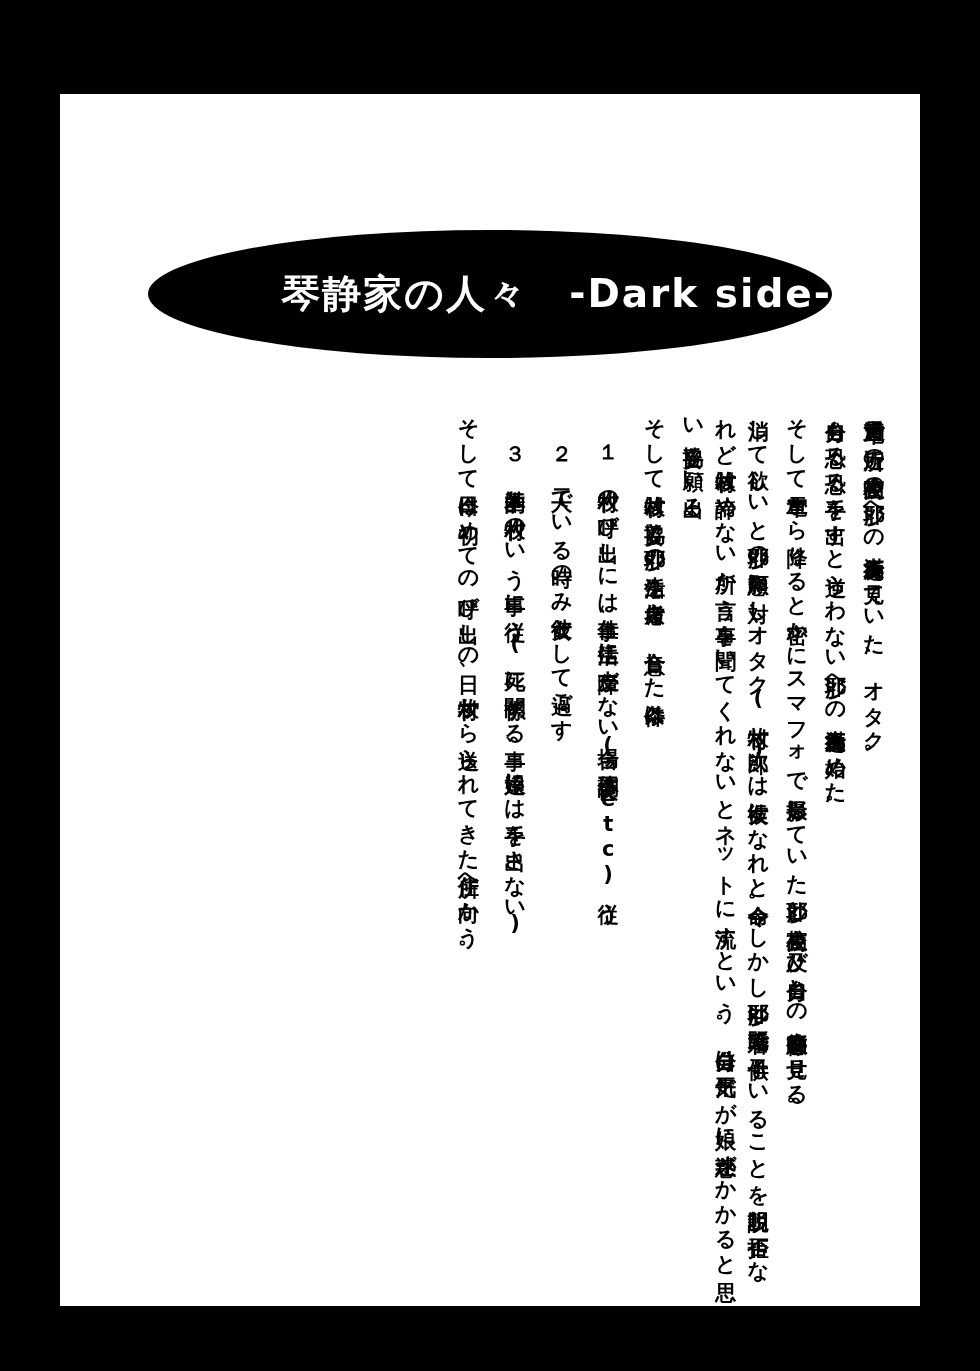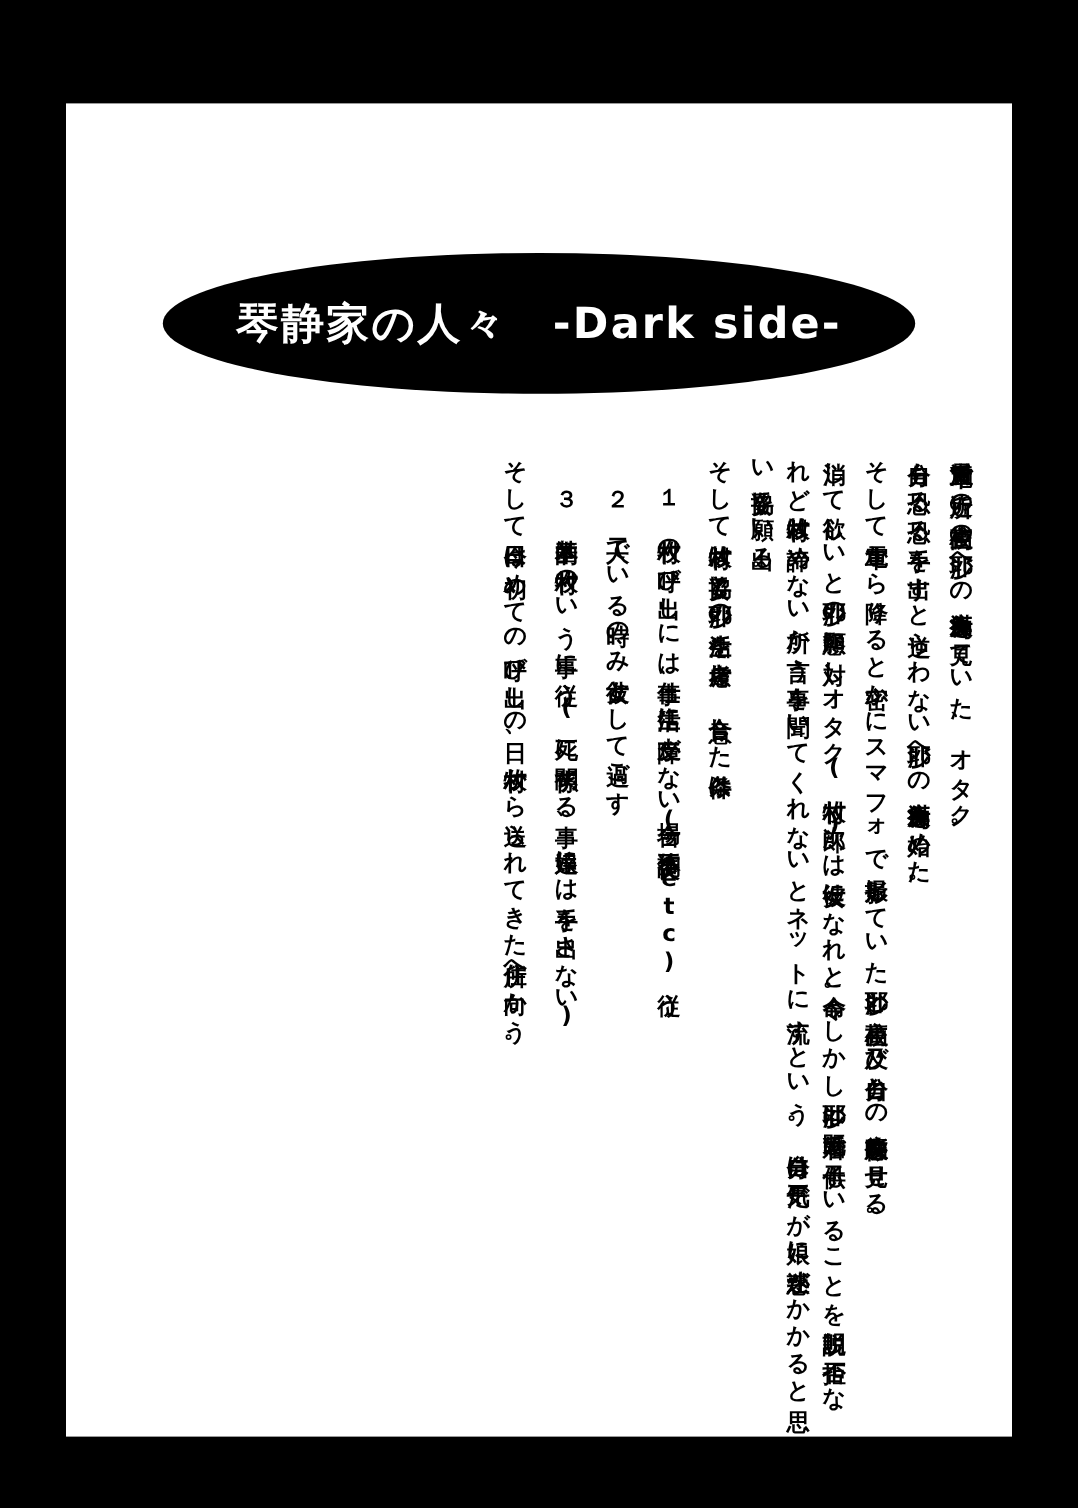--- a/index.html
+++ b/index.html
@@ -24,21 +24,21 @@
   .title-ellipse {
     position: absolute;
     left: 88px;
     top: 136px;
     width: 684px;
     height: 128px;
     background: #000000;
     border-radius: 50%;
     display: flex;
     align-items: center;
-    justify-content: center;
+    justify-content: flex-end;
   }
   .title-text {
     color: #ffffff;
     font-family: "DejaVu Sans", "Liberation Sans", sans-serif;
     font-size: 39px;
     font-weight: 700;
     letter-spacing: 2px;
     white-space: nowrap;
   }
   .body-area {

